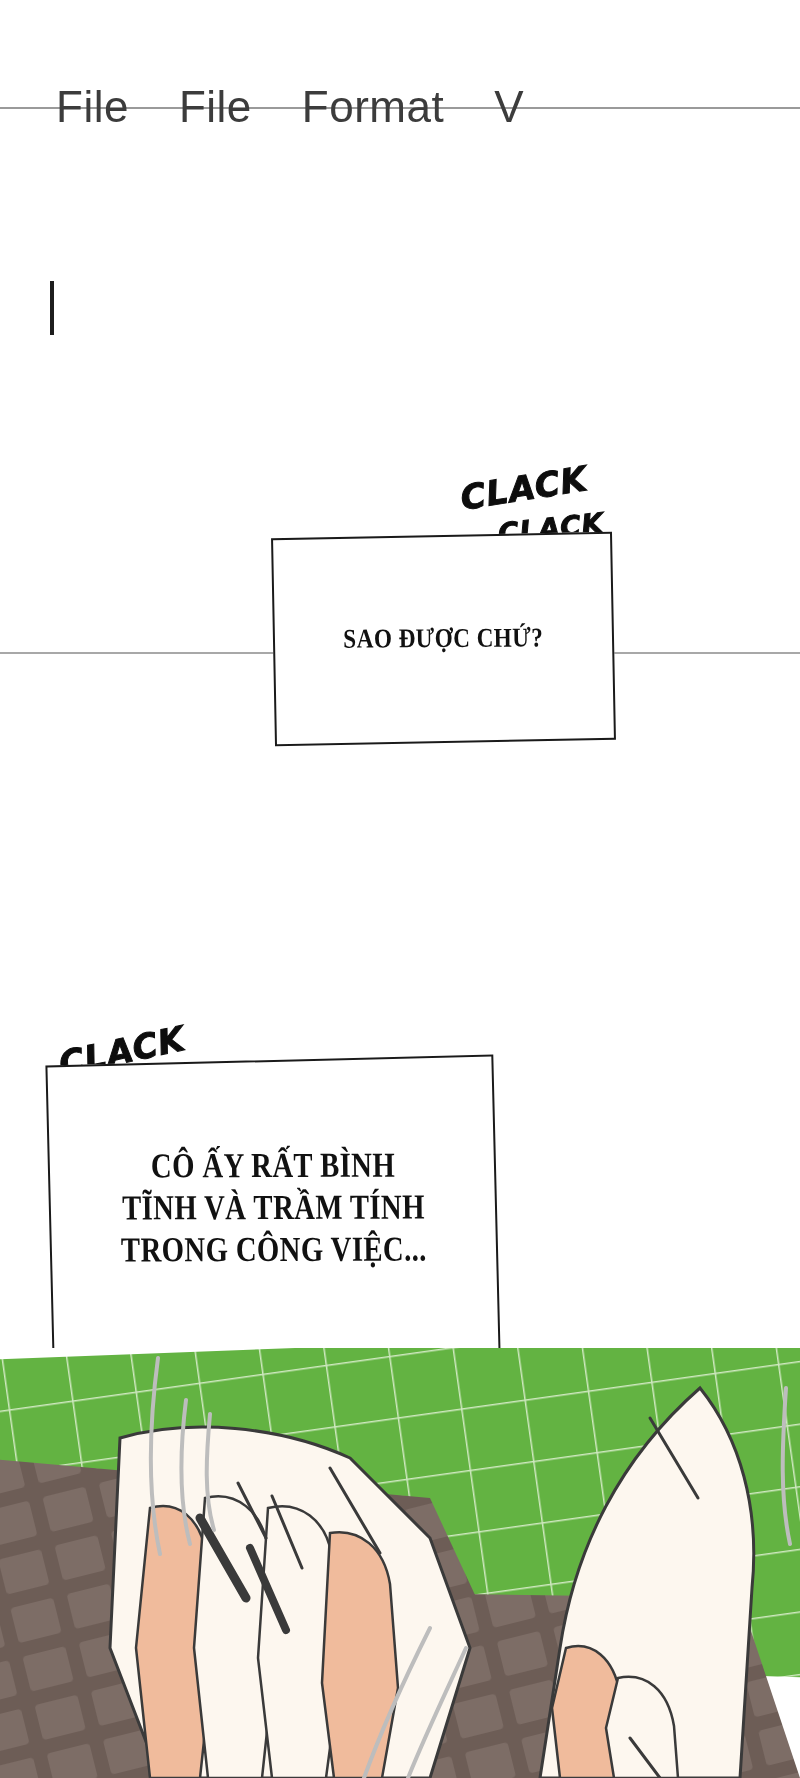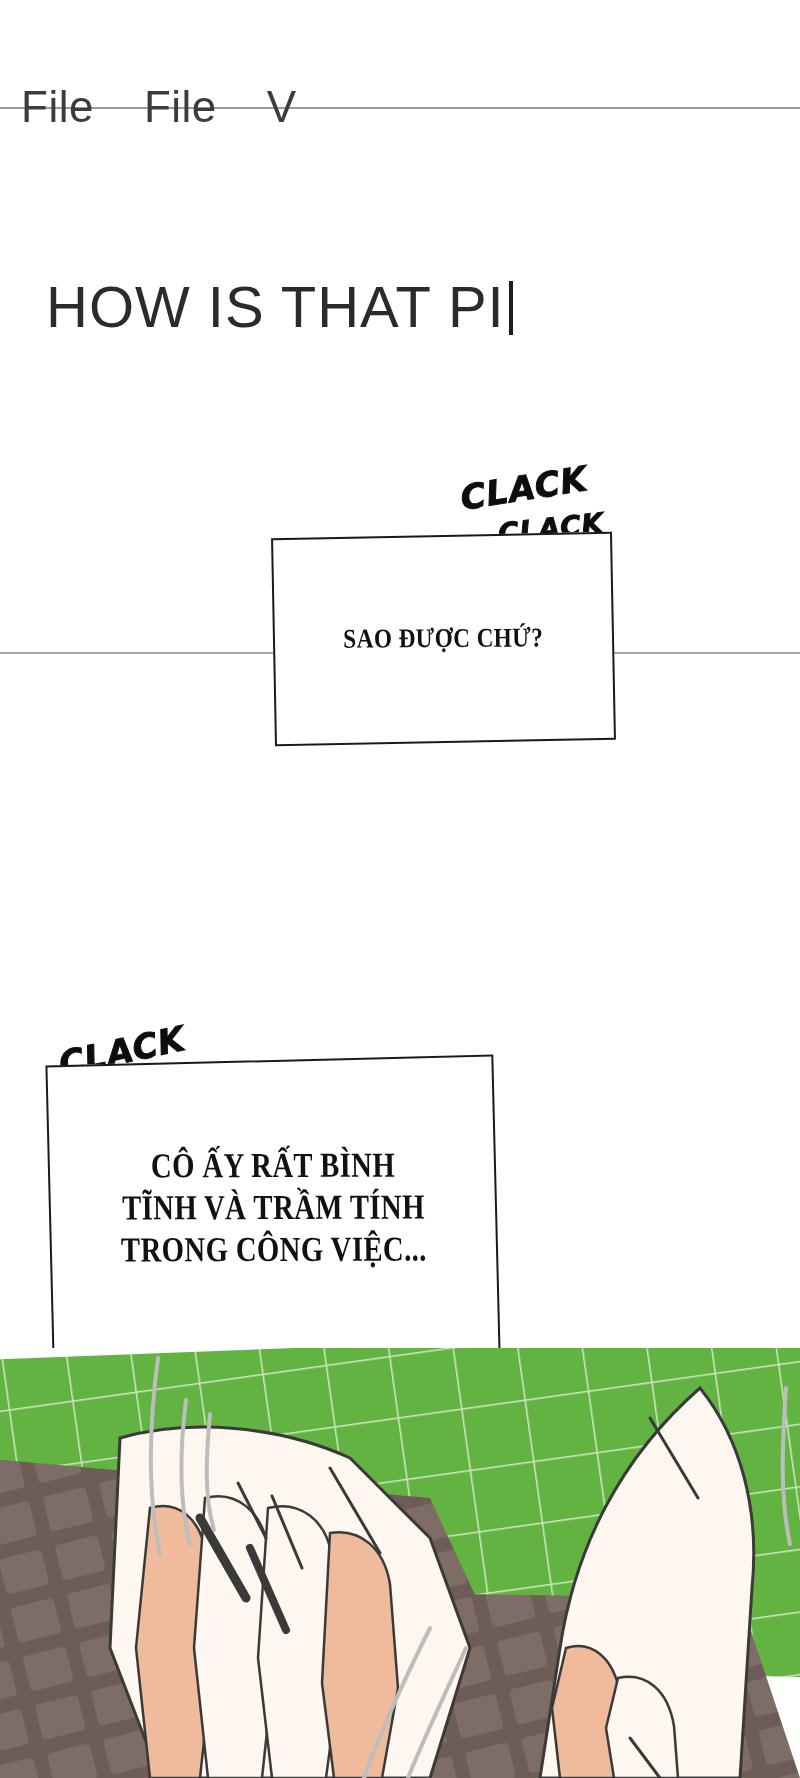--- a/index.html
+++ b/index.html
@@ -38,21 +38,21 @@
     background: #9a9a9a;
   }
   .menu-items {
     position: absolute;
     left: 0;
     top: 82px;
     width: 800px;
     height: 72px;
     display: flex;
     align-items: flex-start;
-    padding-left: 21px;
+    padding-left: 56px;
     box-sizing: border-box;
   }
   .menu-item {
     font-family: "Liberation Sans", sans-serif;
     font-size: 44px;
     line-height: 50px;
     color: #3c3c3c;
     letter-spacing: 0.5px;
     white-space: nowrap;
     margin-right: 50px;
@@ -181,26 +181,27 @@
 </head>
 <body>
 
 <div id="page">
 
   <div class="menu-strip">
     <div class="menu-rule"></div>
     <div class="menu-items">
       <div class="menu-item">File</div>
       <div class="menu-item">File</div>
+      <div class="menu-item">Format</div>
       <div class="menu-item partial">V</div>
     </div>
   </div>
 
   <div class="doc-line">
-    <span>HOW IS THAT PI</span><span class="caret"></span>
+    <span class="caret"></span>
   </div>
 
   <div class="panel-rule rule-left"></div>
   <div class="panel-rule rule-right"></div>
 
   <div class="sfx" id="sfx-1">CLACK</div>
   <div class="sfx" id="sfx-2">CLACK</div>
   <div class="sfx-dash"></div>
 
   <div class="bubble" id="bubble-1">

